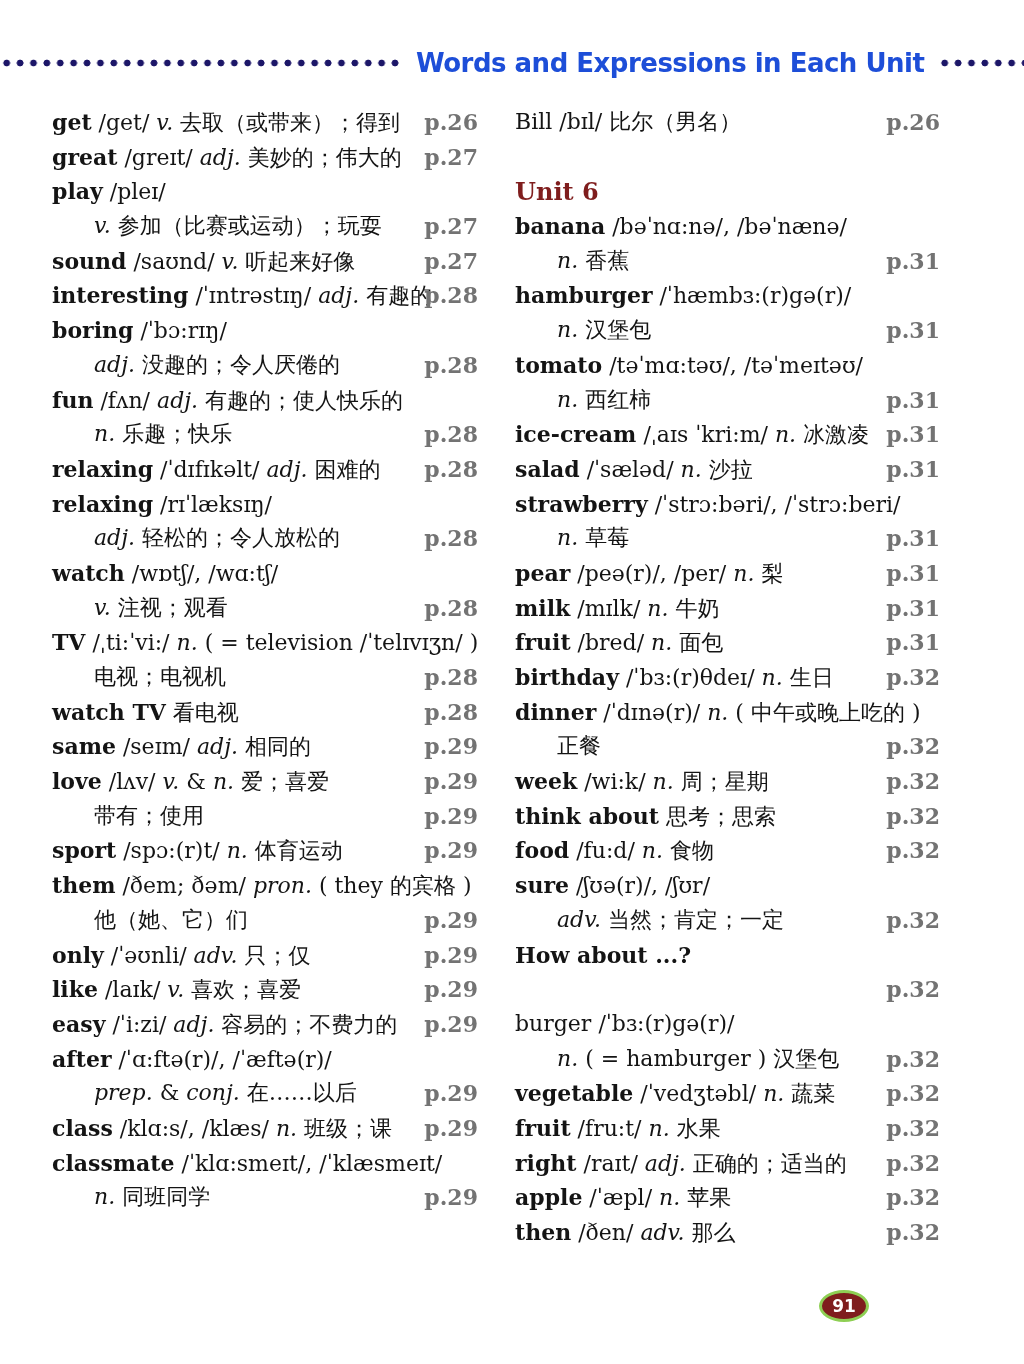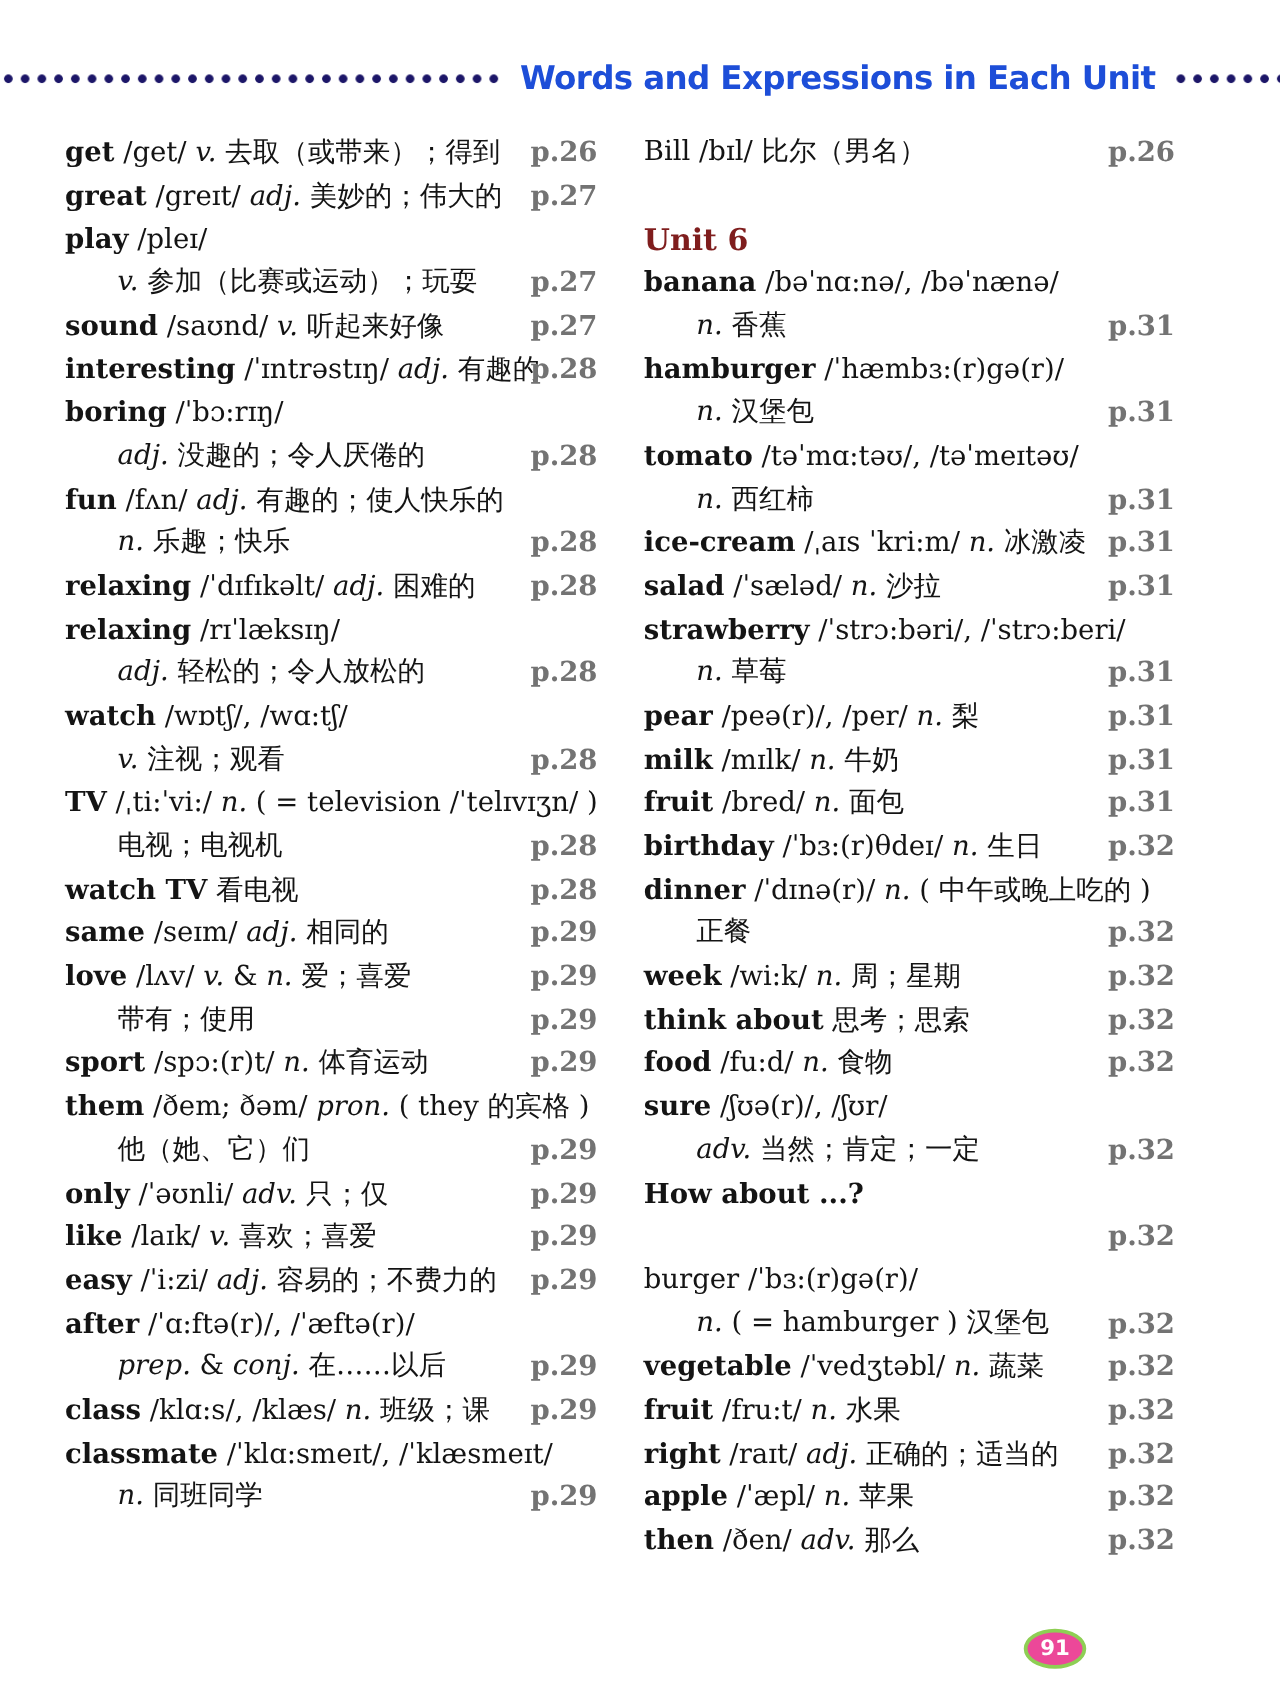--- a/index.html
+++ b/index.html
@@ -22,23 +22,23 @@
   .line{position:relative;height:34.7px;line-height:34.7px;white-space:nowrap;}
   .line.indent{padding-left:42px;}
   .line.heading{line-height:36px;}
   .heading .run-b{color:#7f1d1d;font-size:24px;}
   .run-b{font-weight:700;}
   .run-i{font-style:italic;}
   .page{position:absolute;right:0;top:0;font-weight:700;color:#737373;}
 
   
   #badge{position:absolute;left:819px;top:1290px;width:50px;height:32px;box-sizing:border-box;
-         background:#ec4899;border:3px solid #8ecf54;border-radius:50%;
+         background:#7f1d1d;border:3px solid #8ecf54;border-radius:50%;
          display:flex;align-items:center;justify-content:center;
-         font-family:"DejaVu Sans", sans-serif;font-weight:800;font-size:17px;color:#ffffff;margin-top:13px;}
+         font-family:"DejaVu Sans", sans-serif;font-weight:800;font-size:17px;color:#ffffff;}
 </style>
 </head>
 <body>
 
 <div id="page">
 
   <div id="header">
     <div id="dots-left" class="dots"></div>
     <div id="header-title">Words and Expressions in Each Unit</div>
     <div id="dots-right" class="dots"></div>

